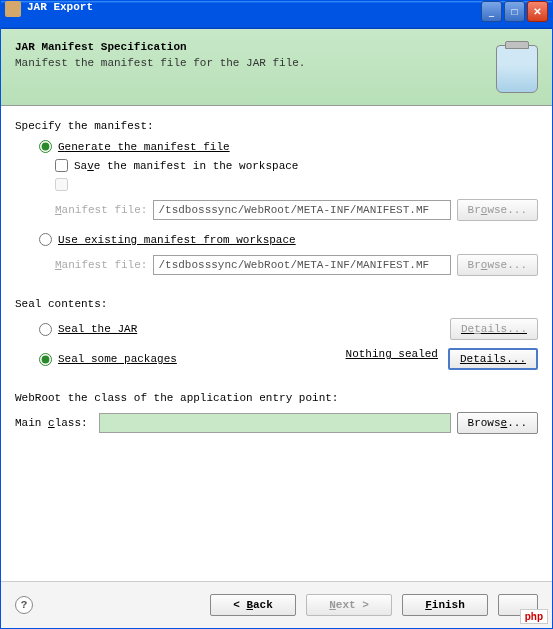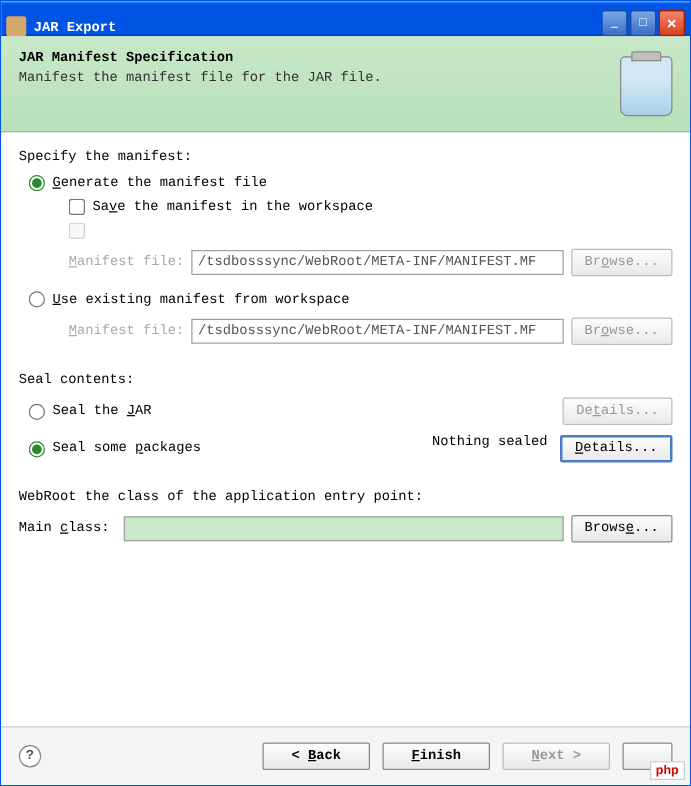--- a/index.html
+++ b/index.html
@@ -1,34 +1,34 @@
 <!DOCTYPE html>
 <html><head>
 <meta charset="utf-8">
 <style>
 * { box-sizing: border-box; font-family: "Courier New", monospace; font-size: 11px; }
 body { margin: 0; padding: 0; background: #fff; width: 553px; height: 629px; overflow: hidden; }
 .window { border: 1px solid #0054e3; width: 553px; height: 629px; display: flex; flex-direction: column; }
-.titlebar { background: linear-gradient(to bottom, #3a95ff 0%, #0054e3 8%, #0054e3 92%, #003db5 100%); height: 28px; display: flex; align-items: flex-end; padding: 0 4px; color: #fff; font-family: Tahoma, sans-serif; font-size: 13px; font-weight: bold; }
+.titlebar { background: linear-gradient(to bottom, #3a95ff 0%, #0054e3 8%, #0054e3 92%, #003db5 100%); height: 28px; display: flex; align-items: flex-start; padding: 0 4px; color: #fff; font-family: Tahoma, sans-serif; font-size: 13px; font-weight: bold; }
 .titlebar-icon { width: 16px; height: 16px; margin-right: 6px; background: #d4a76a; border-radius: 2px; display: inline-block; }
 .titlebar-text { flex: 1; }
 .ctrl-buttons { display: flex; gap: 2px; }
 .ctrl-btn { width: 21px; height: 21px; background: linear-gradient(to bottom, #7ba7e8, #3b6fc4); border: 1px solid #1e4a9c; border-radius: 3px; color: #fff; display: flex; align-items: center; justify-content: center; font-family: Tahoma; font-size: 10px; font-weight: bold; cursor: pointer; }
 .ctrl-btn.close { background: linear-gradient(to bottom, #f5866e, #d4401f); border-color: #a02000; }
 .header { background: linear-gradient(to bottom, #c8e8c8, #b8e0b8); padding: 12px 14px; display: flex; align-items: flex-start; border-bottom: 1px solid #999; }
 .header-txt { flex: 1; }
 .header-title { font-weight: bold; margin-bottom: 4px; }
 .header-sub { color: #333; }
 .jar-img { width: 42px; height: 48px; background: linear-gradient(to bottom, #d0e8f5 40%, #a8d0e8 100%); border: 1px solid #888; border-radius: 4px 4px 6px 6px; position: relative; margin-top: 4px; }
 .jar-img::before { content: ""; position: absolute; top: -5px; left: 8px; right: 8px; height: 6px; background: #c0c0c0; border: 1px solid #888; border-radius: 2px 2px 0 0; }
 .content { flex: 1; padding: 14px; background: #fff; overflow: auto; }
 .section-label { margin-bottom: 8px; }
 .radio-row, .check-row { display: flex; align-items: center; margin-bottom: 6px; }
 .radio-row input, .check-row input { margin-right: 6px; }
-.indent-1 { margin-left: 8px; }
+.indent-1 { margin-left: 24px; text-decoration: underline; }
 .indent-2 { margin-left: 40px; }
 .field-row { display: flex; align-items: center; margin: 8px 0 12px 40px; gap: 6px; }
 .field-label { min-width: 90px; }
 .field-input { flex: 1; height: 20px; padding: 0 4px; border: 1px solid #a0a0a0; background: #fff; font-family: inherit; }
 .field-input.green { background: #c8e8c8; }
 .btn { height: 22px; padding: 0 10px; min-width: 76px; background: linear-gradient(to bottom, #fdfdfd, #e8e8e8); border: 1px solid #888; border-radius: 2px; font-family: inherit; font-size: 11px; cursor: pointer; }
 .btn:disabled { color: #999; border-color: #bbb; cursor: default; }
 .btn.highlight { border: 2px solid #4a7ac8; }
 .disabled { color: #aaa; }
 .disabled input { accent-color: #ccc; }
@@ -133,21 +133,21 @@
       <button class="btn">Brows<u>e</u>...</button>
     </div>
 
   </div>
 
   <div class="footer">
     <div class="help-icon">?</div>
     <div class="footer-spacer"></div>
     <div class="footer-btns">
       <button class="btn">&lt; <u>B</u>ack</button>
+      <button class="btn" disabled=""><u>N</u>ext &gt;</button>
       <button class="btn"><u>F</u>inish</button>
-      <button class="btn" disabled=""><u>N</u>ext &gt;</button>
       <button class="btn" style="min-width:40px;"></button>
     </div>
   </div>
 
 </div>
 
 <div class="watermark">php</div>
 
 </body></html>

